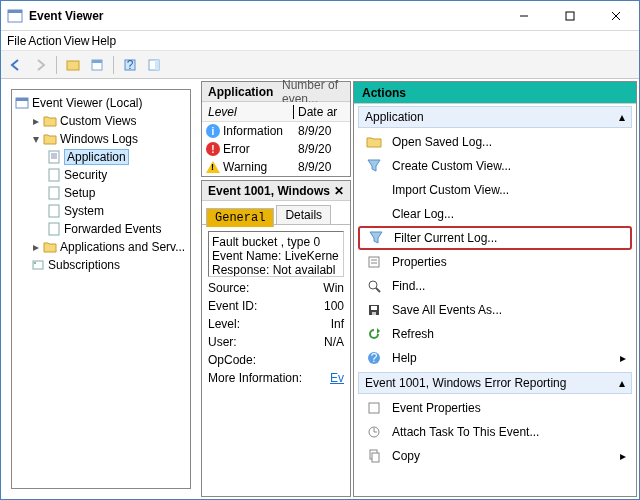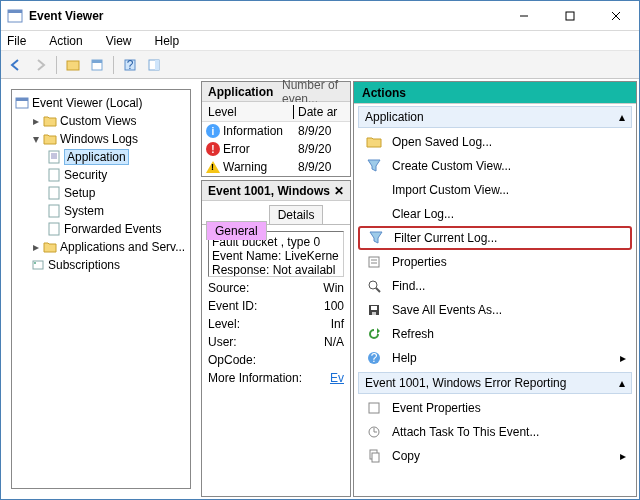--- a/index.html
+++ b/index.html
@@ -4,51 +4,51 @@
 <style>
 * { box-sizing: border-box; margin: 0; padding: 0; font-family: "Segoe UI", Tahoma, sans-serif; font-size: 12px; }
 html, body { width: 640px; height: 500px; overflow: hidden; }
 .window { width: 640px; height: 500px; border: 1px solid #4a80b5; background: #fff; display: flex; flex-direction: column; }
 .titlebar { height: 30px; display: flex; align-items: center; padding-left: 6px; border-bottom: 1px solid #d9d9d9; font-weight: bold; }
 .titlebar .title-icon { width: 16px; height: 16px; margin-right: 6px; }
 .titlebar .title-text { flex: 1; color: #000; }
 .winbtns { display: flex; height: 100%; }
 .winbtn { width: 46px; height: 100%; display: flex; align-items: center; justify-content: center; }
 .winbtn svg { width: 10px; height: 10px; }
-.menubar { height: 20px; display: flex; align-items: center; padding-left: 6px; gap: 23px; border-bottom: 1px solid #e5e5e5; }
+.menubar { height: 20px; display: flex; align-items: center; padding-left: 6px; gap: 2px; border-bottom: 1px solid #e5e5e5; }
 .menubar span { color: #000; }
 .toolbar { height: 28px; display: flex; align-items: center; padding-left: 4px; border-bottom: 1px solid #c8c8c8; background: #f4f4f4; gap: 2px; }
 .toolbar .tbtn { width: 22px; height: 22px; border: 1px solid transparent; display: flex; align-items: center; justify-content: center; }
 .toolbar .sep { width: 1px; height: 18px; background: #c0c0c0; margin: 0 3px; }
 .body { flex: 1; display: flex; min-height: 0; }
 .tree-pane { width: 180px; border: 1px solid #888; margin: 10px; padding: 4px 2px; overflow: hidden; }
 .tree ul { list-style: none; padding-left: 16px; }
 .tree > ul { padding-left: 0; }
 .tree li { white-space: nowrap; }
 .tree .row { display: flex; align-items: center; height: 18px; }
 .tree .tw { width: 12px; display: inline-flex; justify-content: center; color: #555; }
 .tree .ic { width: 16px; height: 16px; display: inline-flex; align-items: center; justify-content: center; margin-right: 2px; }
 .tree .sel { background: #cde8ff; border: 1px solid #7ab7e8; padding: 0 2px; }
 .mid-pane { width: 150px; margin: 2px 0; display: flex; flex-direction: column; gap: 3px; }
 .mid-top { border: 1px solid #888; display: flex; flex-direction: column; }
 .mid-top-hdr { background: #ebebeb; border-bottom: 1px solid #ccc; display: flex; height: 20px; align-items: center; }
 .mid-top-hdr .h1 { width: 80px; padding-left: 6px; font-weight: bold; }
 .mid-top-hdr .h2 { flex: 1; color: #555; }
 .grid-hdr { display: flex; background: #f7f7f7; border-bottom: 1px solid #ddd; height: 20px; align-items: center; }
-.grid-hdr .c1 { width: 92px; padding-left: 6px; border-right: 1px solid #000000; }
+.grid-hdr .c1 { width: 92px; padding-left: 6px; border-right: 1px solid #000000; font-style: italic; }
 .grid-hdr .c2 { flex: 1; padding-left: 4px; }
 .grid-row { display: flex; height: 18px; align-items: center; }
 .grid-row .c1 { width: 92px; padding-left: 4px; display: flex; align-items: center; gap: 3px; }
 .grid-row .c2 { flex: 1; padding-left: 4px; }
 .mid-bot { border: 1px solid #888; flex: 1; display: flex; flex-direction: column; min-height: 0; }
 .mid-bot-hdr { background: #ebebeb; border-bottom: 1px solid #ccc; height: 20px; display: flex; align-items: center; padding: 0 6px; font-weight: bold; }
 .mid-bot-hdr .x { margin-left: auto; font-weight: bold; }
 .tabs { display: flex; border-bottom: 1px solid #bbb; padding: 4px 4px 0 4px; gap: 2px; }
 .tab { border: 1px solid #bbb; border-bottom: none; padding: 2px 8px; background: #f4f4f4; }
-.tab.active { background: #f0abfc; position: relative; top: 16px; }
+.tab.active { background: #eab308; position: relative; top: 3px; font-family: Liberation Mono, monospace; }
 .tab-body { padding: 6px; flex: 1; overflow: hidden; display:flex; flex-direction:column; gap:4px;}
 .tb-box { border: 1px inset #ccc; padding: 3px; line-height: 14px; height: 46px; overflow: hidden; }
 .kv { display: flex; }
 .kv .k { width: 80px; }
 .kv .v { flex: 1; text-align: right; }
 .link { color: #1a6fd6; text-decoration: underline; }
 .actions-pane { flex: 1; border: 1px solid #888; margin: 2px; display: flex; flex-direction: column; overflow: hidden; }
 .actions-title { background: #14b8a6; border-bottom: 1px solid #ccc; height: 22px; display: flex; align-items: center; padding-left: 8px; font-weight: bold; }
 .act-section-hdr { background: #e8f1fb; border: 1px solid #c5d7ea; height: 22px; display: flex; align-items: center; padding: 0 6px; margin: 2px 4px; }
 .act-section-hdr .arrow { margin-left: auto; }

